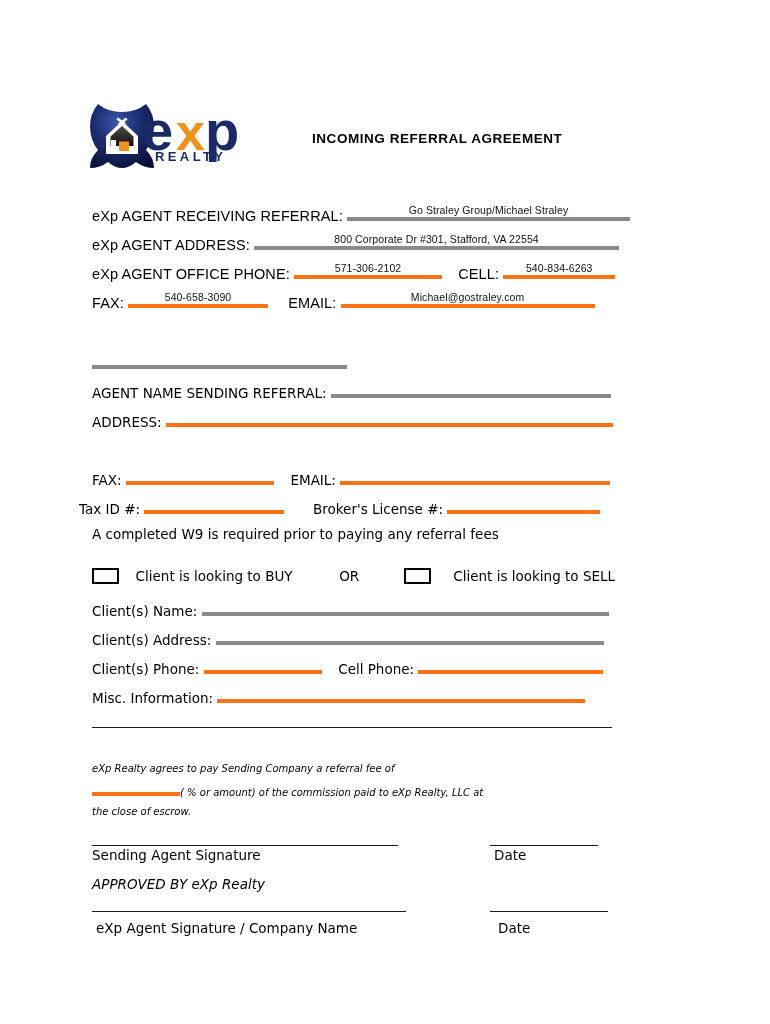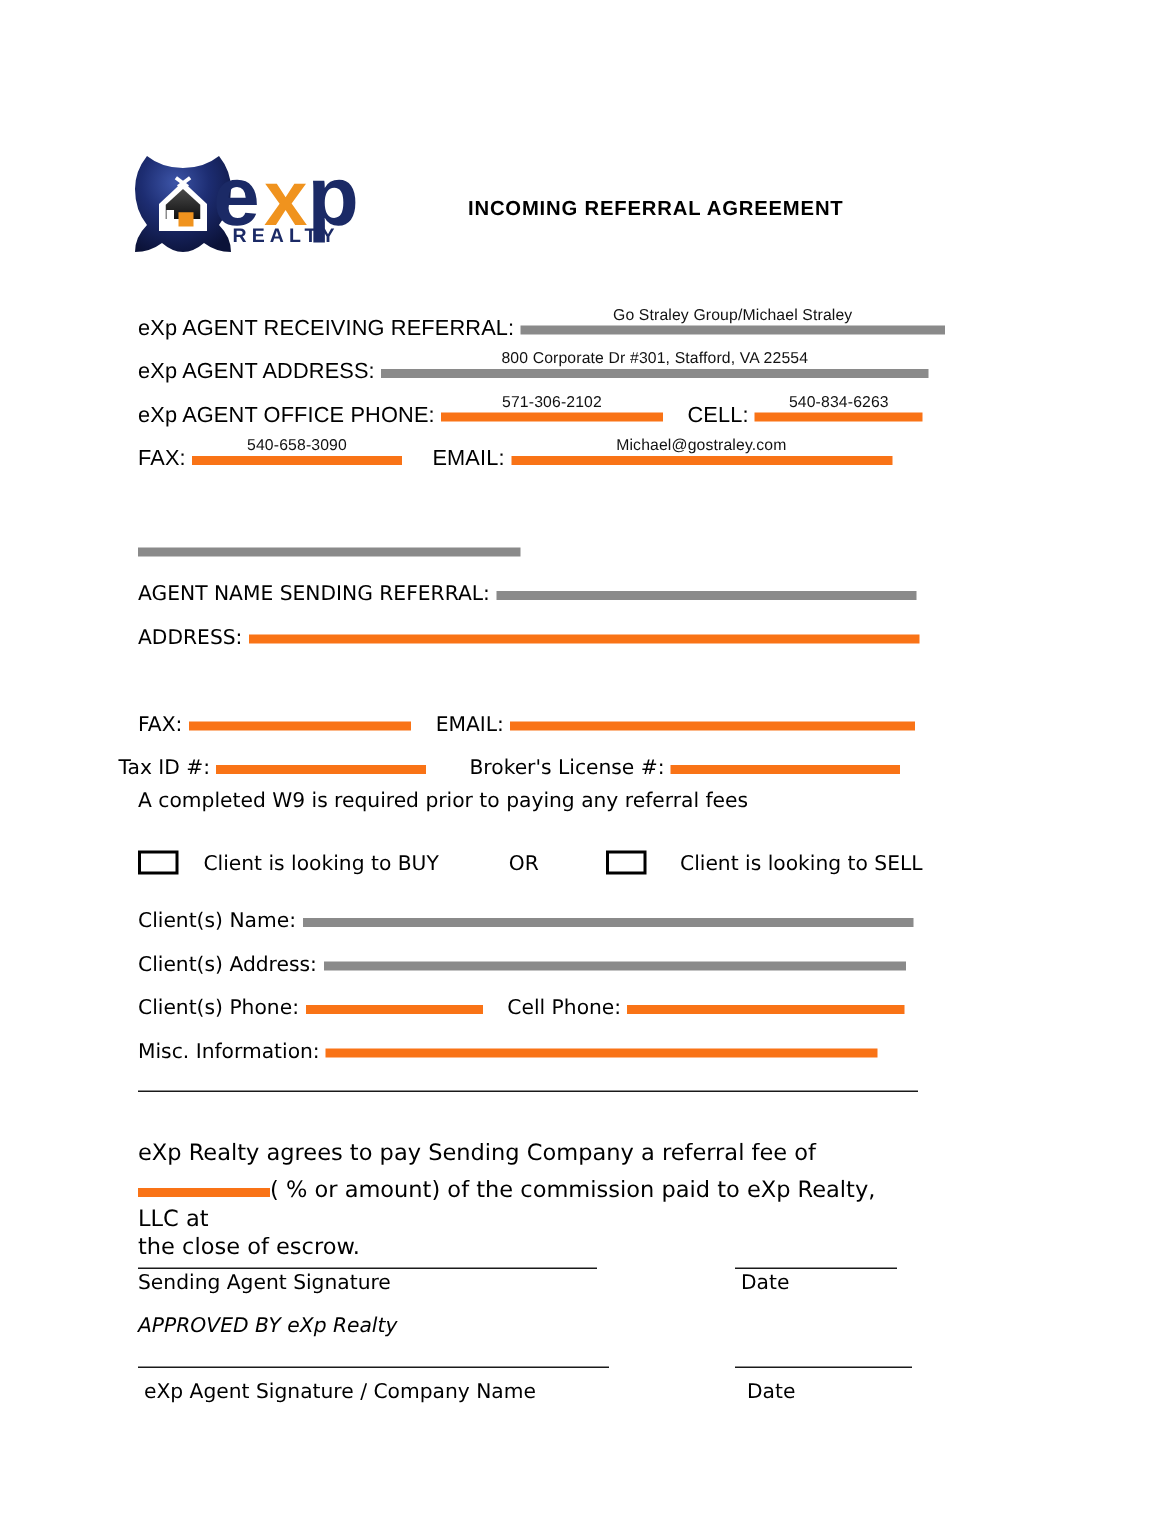--- a/index.html
+++ b/index.html
@@ -67,21 +67,21 @@
     letter-spacing: 0.1px;
   }
   .lbl-dejavu {
     font-family: "DejaVu Sans", sans-serif;
     font-size: 13.5px;
   }
 
   
   .rule {
     display: inline-block;
-    border-bottom: 6px solid #f97316;
+    border-bottom: 4px solid #f97316;
     height: 14px;
     vertical-align: baseline;
     position: relative;
   }
   .rule.grey { border-bottom-color: #8a8a8a; }
 
   
   .val {
     position: absolute;
     left: 0; right: 0;
@@ -109,23 +109,24 @@
     border: 2px solid #000;
     background: #fff;
     vertical-align: middle;
     position: relative;
     top: -1px;
   }
 
   .para {
     position: absolute;
     font-family: "DejaVu Sans", sans-serif;
-    font-size: 15px;
+    font-size: 10px;
     line-height: 19px;
     color: #000;
+    font-style: italic;
   }
 
   .sig-label {
     position: absolute;
     font-family: "DejaVu Sans", sans-serif;
     font-size: 13.5px;
     white-space: nowrap;
   }
   .italic {
     font-style: italic;

